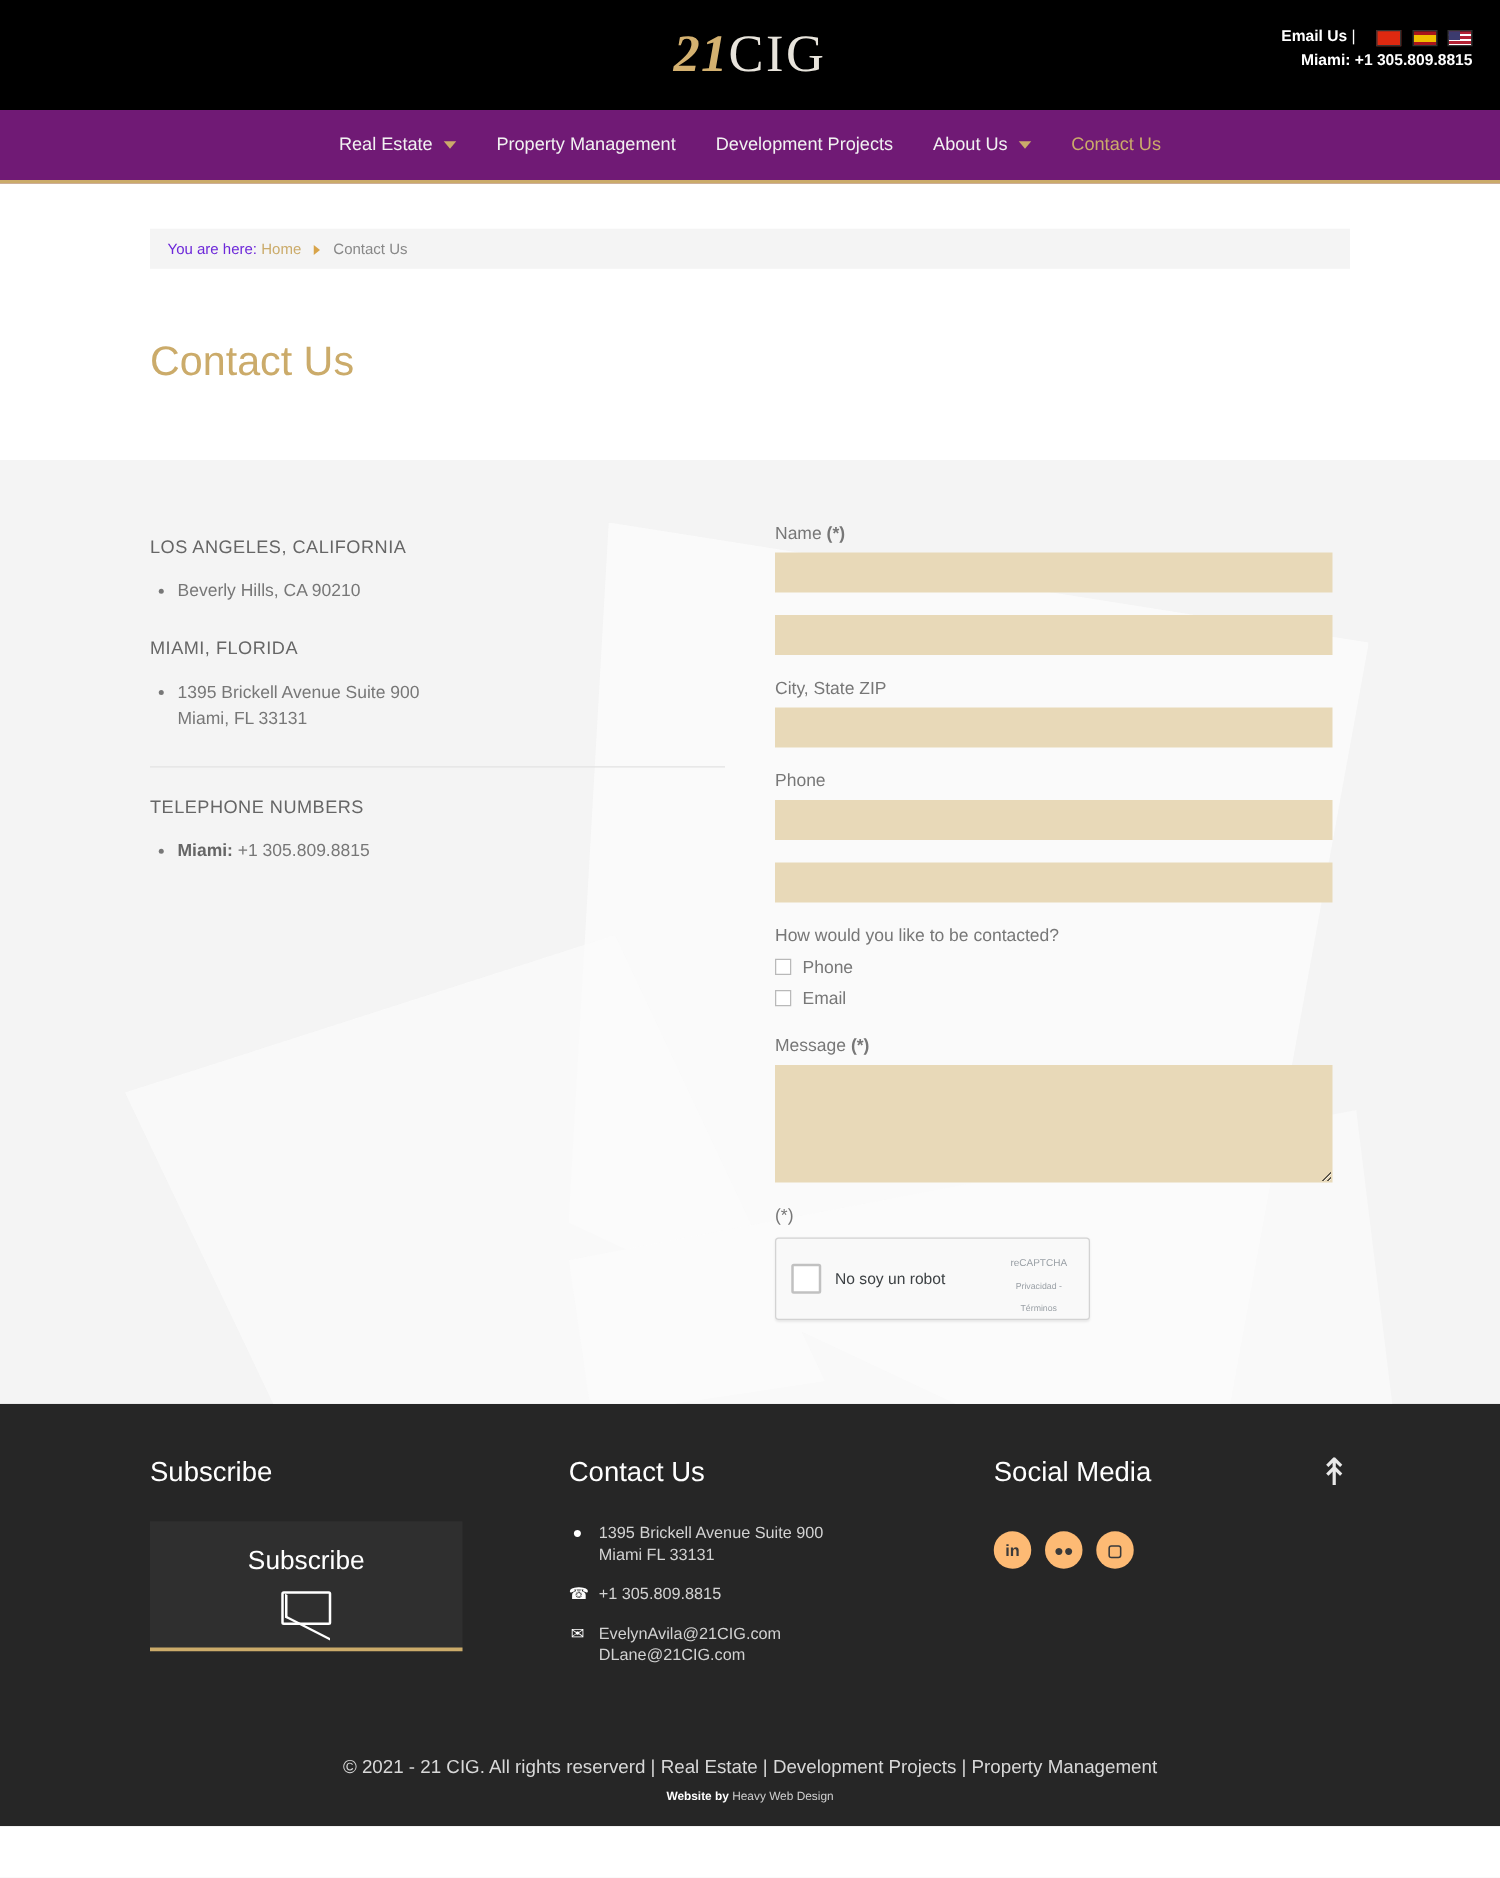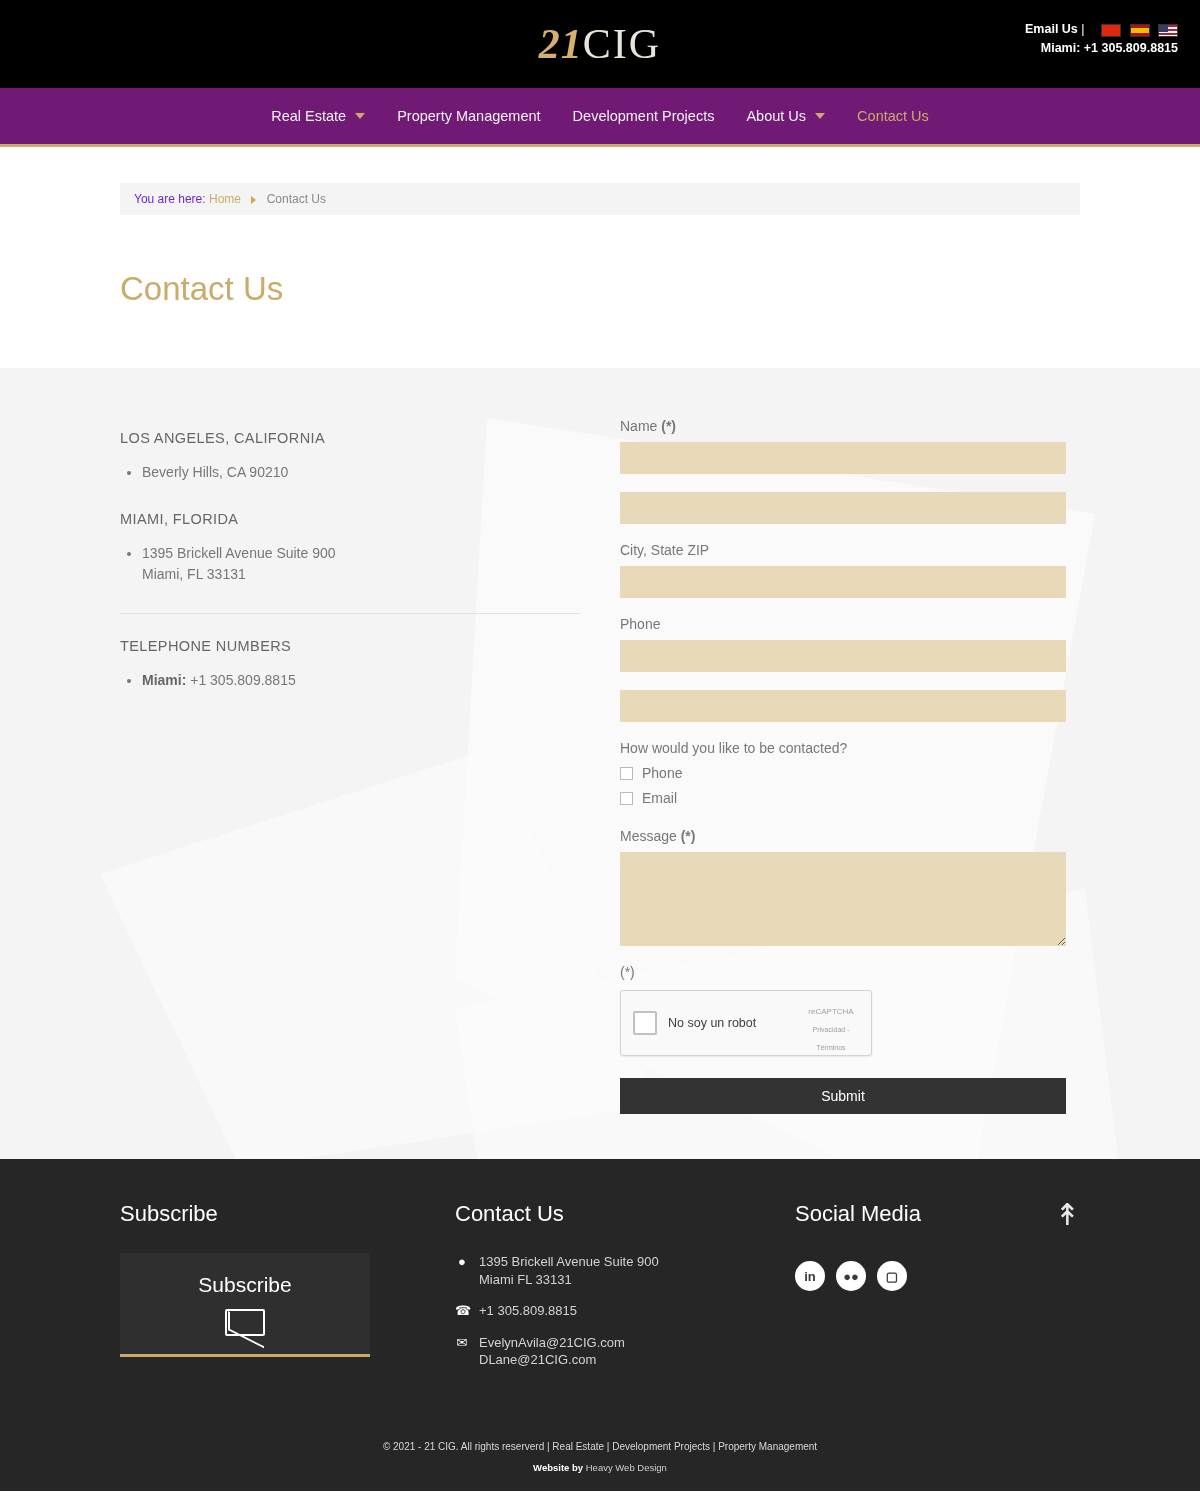--- a/index.html
+++ b/index.html
@@ -299,40 +299,40 @@
   }
   .f-ico { color: #fff; width: 14px; flex: none; text-align: center; font-size: 13px; }
   .social {
     display: flex;
     gap: 11px;
     margin-top: 34px;
   }
   .sbtn {
     width: 30px; height: 30px;
     border-radius: 50%;
-    background: #ffffff;
+    background: #fdba74;
     color: #3a3a3a;
     display: flex;
     align-items: center;
     justify-content: center;
     font-size: 13px;
     font-weight: bold;
     cursor: pointer;
   }
   .totop {
     position: absolute;
     right: 0; top: 0;
     color: #e9e9e9;
     font-size: 30px;
     line-height: .9;
     cursor: pointer;
   }
   .copyright {
     text-align: center;
-    font-size: 10px;
+    font-size: 15px;
     color: #d8d8d8;
     padding: 58px 0 10px;
   }
   .madeby {
     text-align: center;
     font-size: 9.5px;
     color: #cfcfcf;
     padding-bottom: 18px;
   }
   .madeby b { color: #fff; }
@@ -462,21 +462,20 @@
       <div class="recaptcha">
         <span class="rbox"></span>
         <span class="rtext">No soy un robot</span>
         <span class="rc-logo">
           <span class="rc-mark"></span>
           <span class="rc-name">reCAPTCHA</span><br>
           <span class="rc-terms">Privacidad - Términos</span>
         </span>
       </div>
 
-      <button class="submit">Submit</button>
     </div>
   </div>
 </div>
 
 <div class="footer">
   <div class="footer-inner">
     <div class="fcol1">
       <h3 class="f-title">Subscribe</h3>
       <div class="subscribe-box">
         <div class="stext">Subscribe</div>

